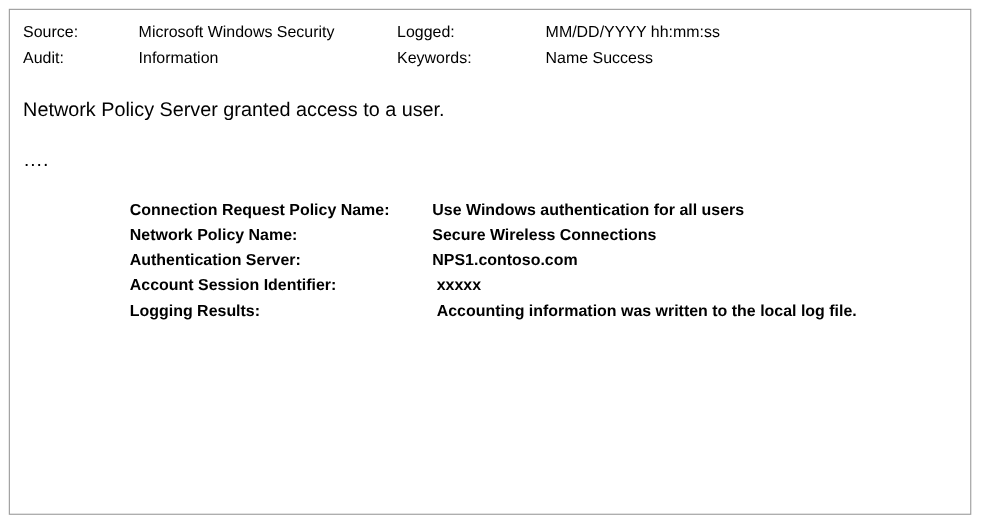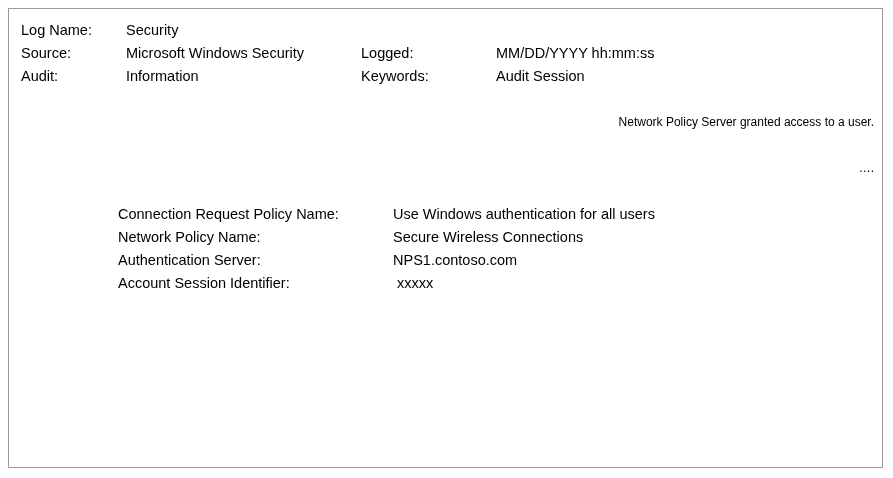--- a/index.html
+++ b/index.html
@@ -44,28 +44,29 @@
     white-space: pre;
     font-size: 14.5px;
     line-height: 23px;
   }
   .col-label1 { width: 105px; }
   .col-value1 { width: 235px; }
   .col-label2 { width: 135px; }
   .col-value2 { width: auto; }
 
   .spacer-lg { height: 23px; }
-  .para { white-space: pre; font-size: 12px; line-height: 23px; text-align: right; }
+  .para { white-space: pre; font-size: 18px; line-height: 23px; }
 
   .details-title { font-size: 14.5px; line-height: 23px; }
 
   .details-table {
     border-collapse: collapse;
     margin-left: 97px;
     margin-top: 0;
+    font-weight: bold;
   }
   .details-table td {
     padding: 0;
     vertical-align: top;
     white-space: pre;
     font-size: 14.5px;
     line-height: 23px;
   }
   .det-label { width: 275px; }
   .det-value { width: auto; }
@@ -73,36 +74,30 @@
 </style>
 </head>
 <body>
 
 <div class="event-panel">
   <div class="content">
 
     <table class="header-table">
       <tbody>
         <tr>
-          <td class="col-label1">Log Name:</td>
-          <td class="col-value1">Security</td>
-          <td class="col-label2"></td>
-          <td class="col-value2"></td>
-        </tr>
-        <tr>
           <td class="col-label1">Source:</td>
           <td class="col-value1">Microsoft Windows Security</td>
           <td class="col-label2">Logged:</td>
           <td class="col-value2">MM/DD/YYYY hh:mm:ss</td>
         </tr>
         <tr>
           <td class="col-label1">Audit:</td>
           <td class="col-value1">Information</td>
           <td class="col-label2">Keywords:</td>
-          <td class="col-value2">Audit Session</td>
+          <td class="col-value2">Name Success</td>
         </tr>
       </tbody>
     </table>
 
     <div class="spacer-lg"></div>
 
     <div class="para">Network Policy Server granted access to a user.</div>
 
     <div class="spacer-lg"></div>
 
@@ -122,17 +117,21 @@
           <td class="det-value">Secure Wireless Connections</td>
         </tr>
         <tr>
           <td class="det-label">Authentication Server:</td>
           <td class="det-value">NPS1.contoso.com</td>
         </tr>
         <tr>
           <td class="det-label">Account Session Identifier:</td>
           <td class="det-value indented">xxxxx</td>
         </tr>
+        <tr>
+          <td class="det-label">Logging Results:</td>
+          <td class="det-value indented">Accounting information was written to the local log file.</td>
+        </tr>
       </tbody>
     </table>
 
   </div>
 </div>
 
 </body></html>

